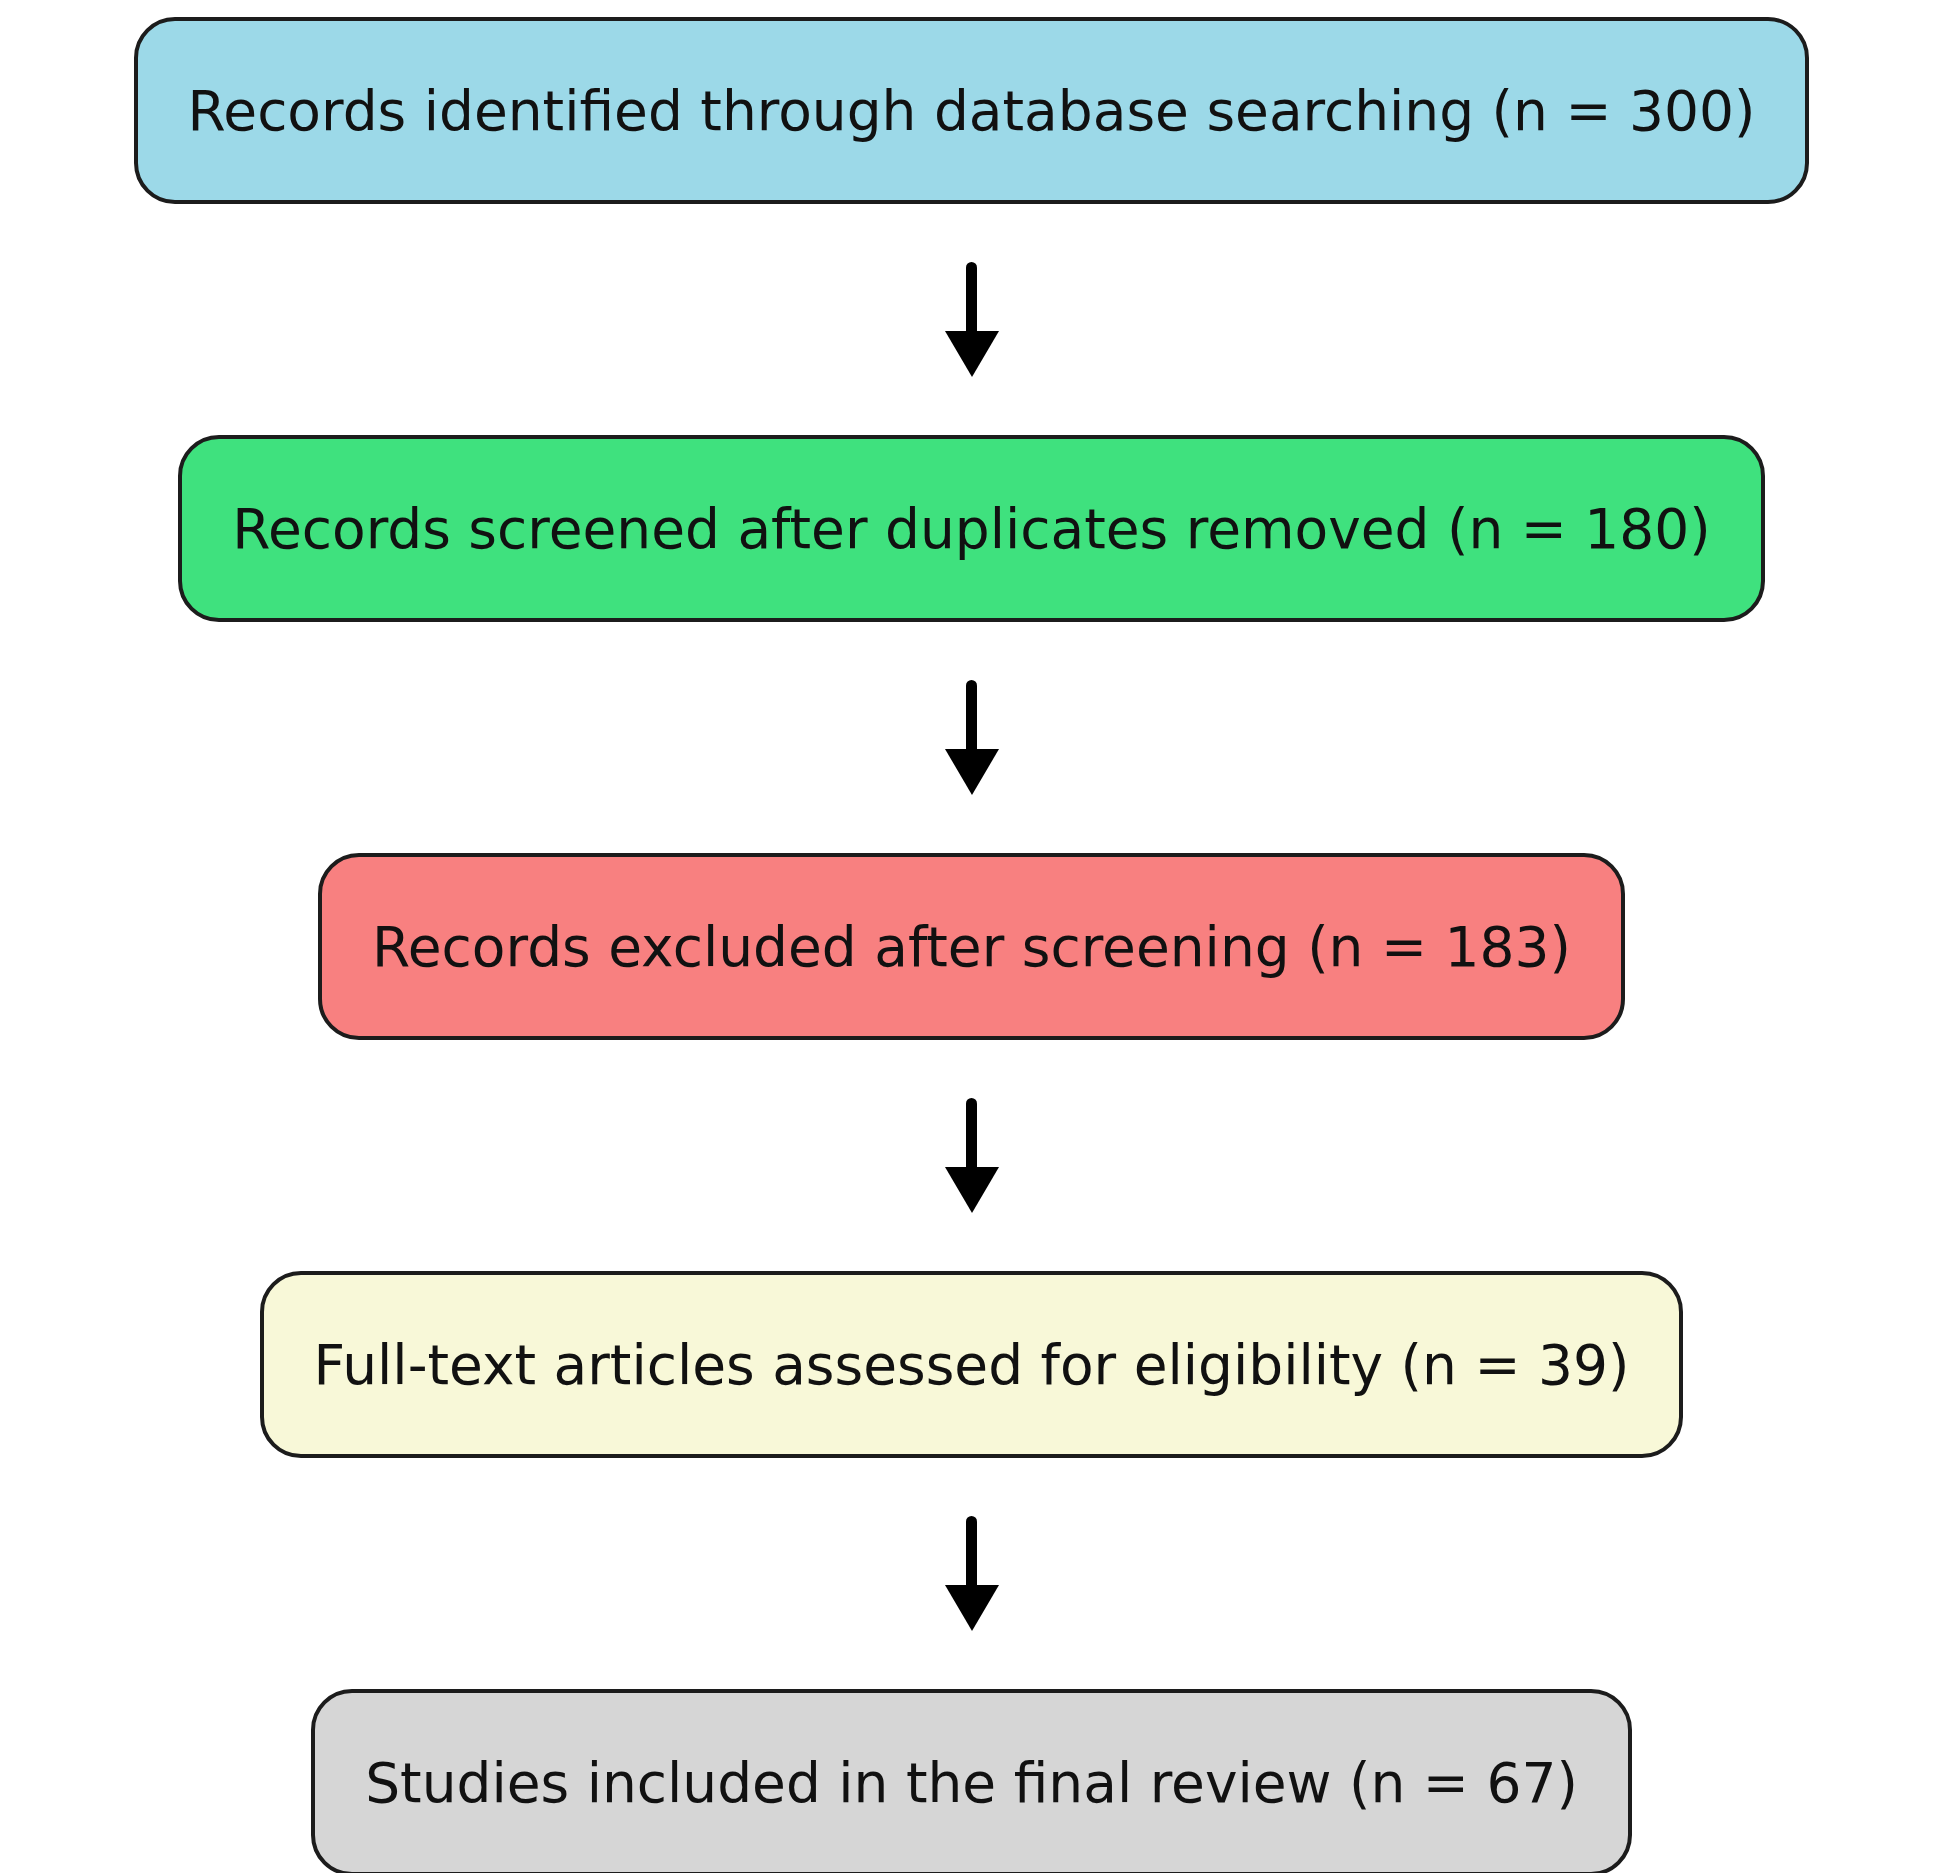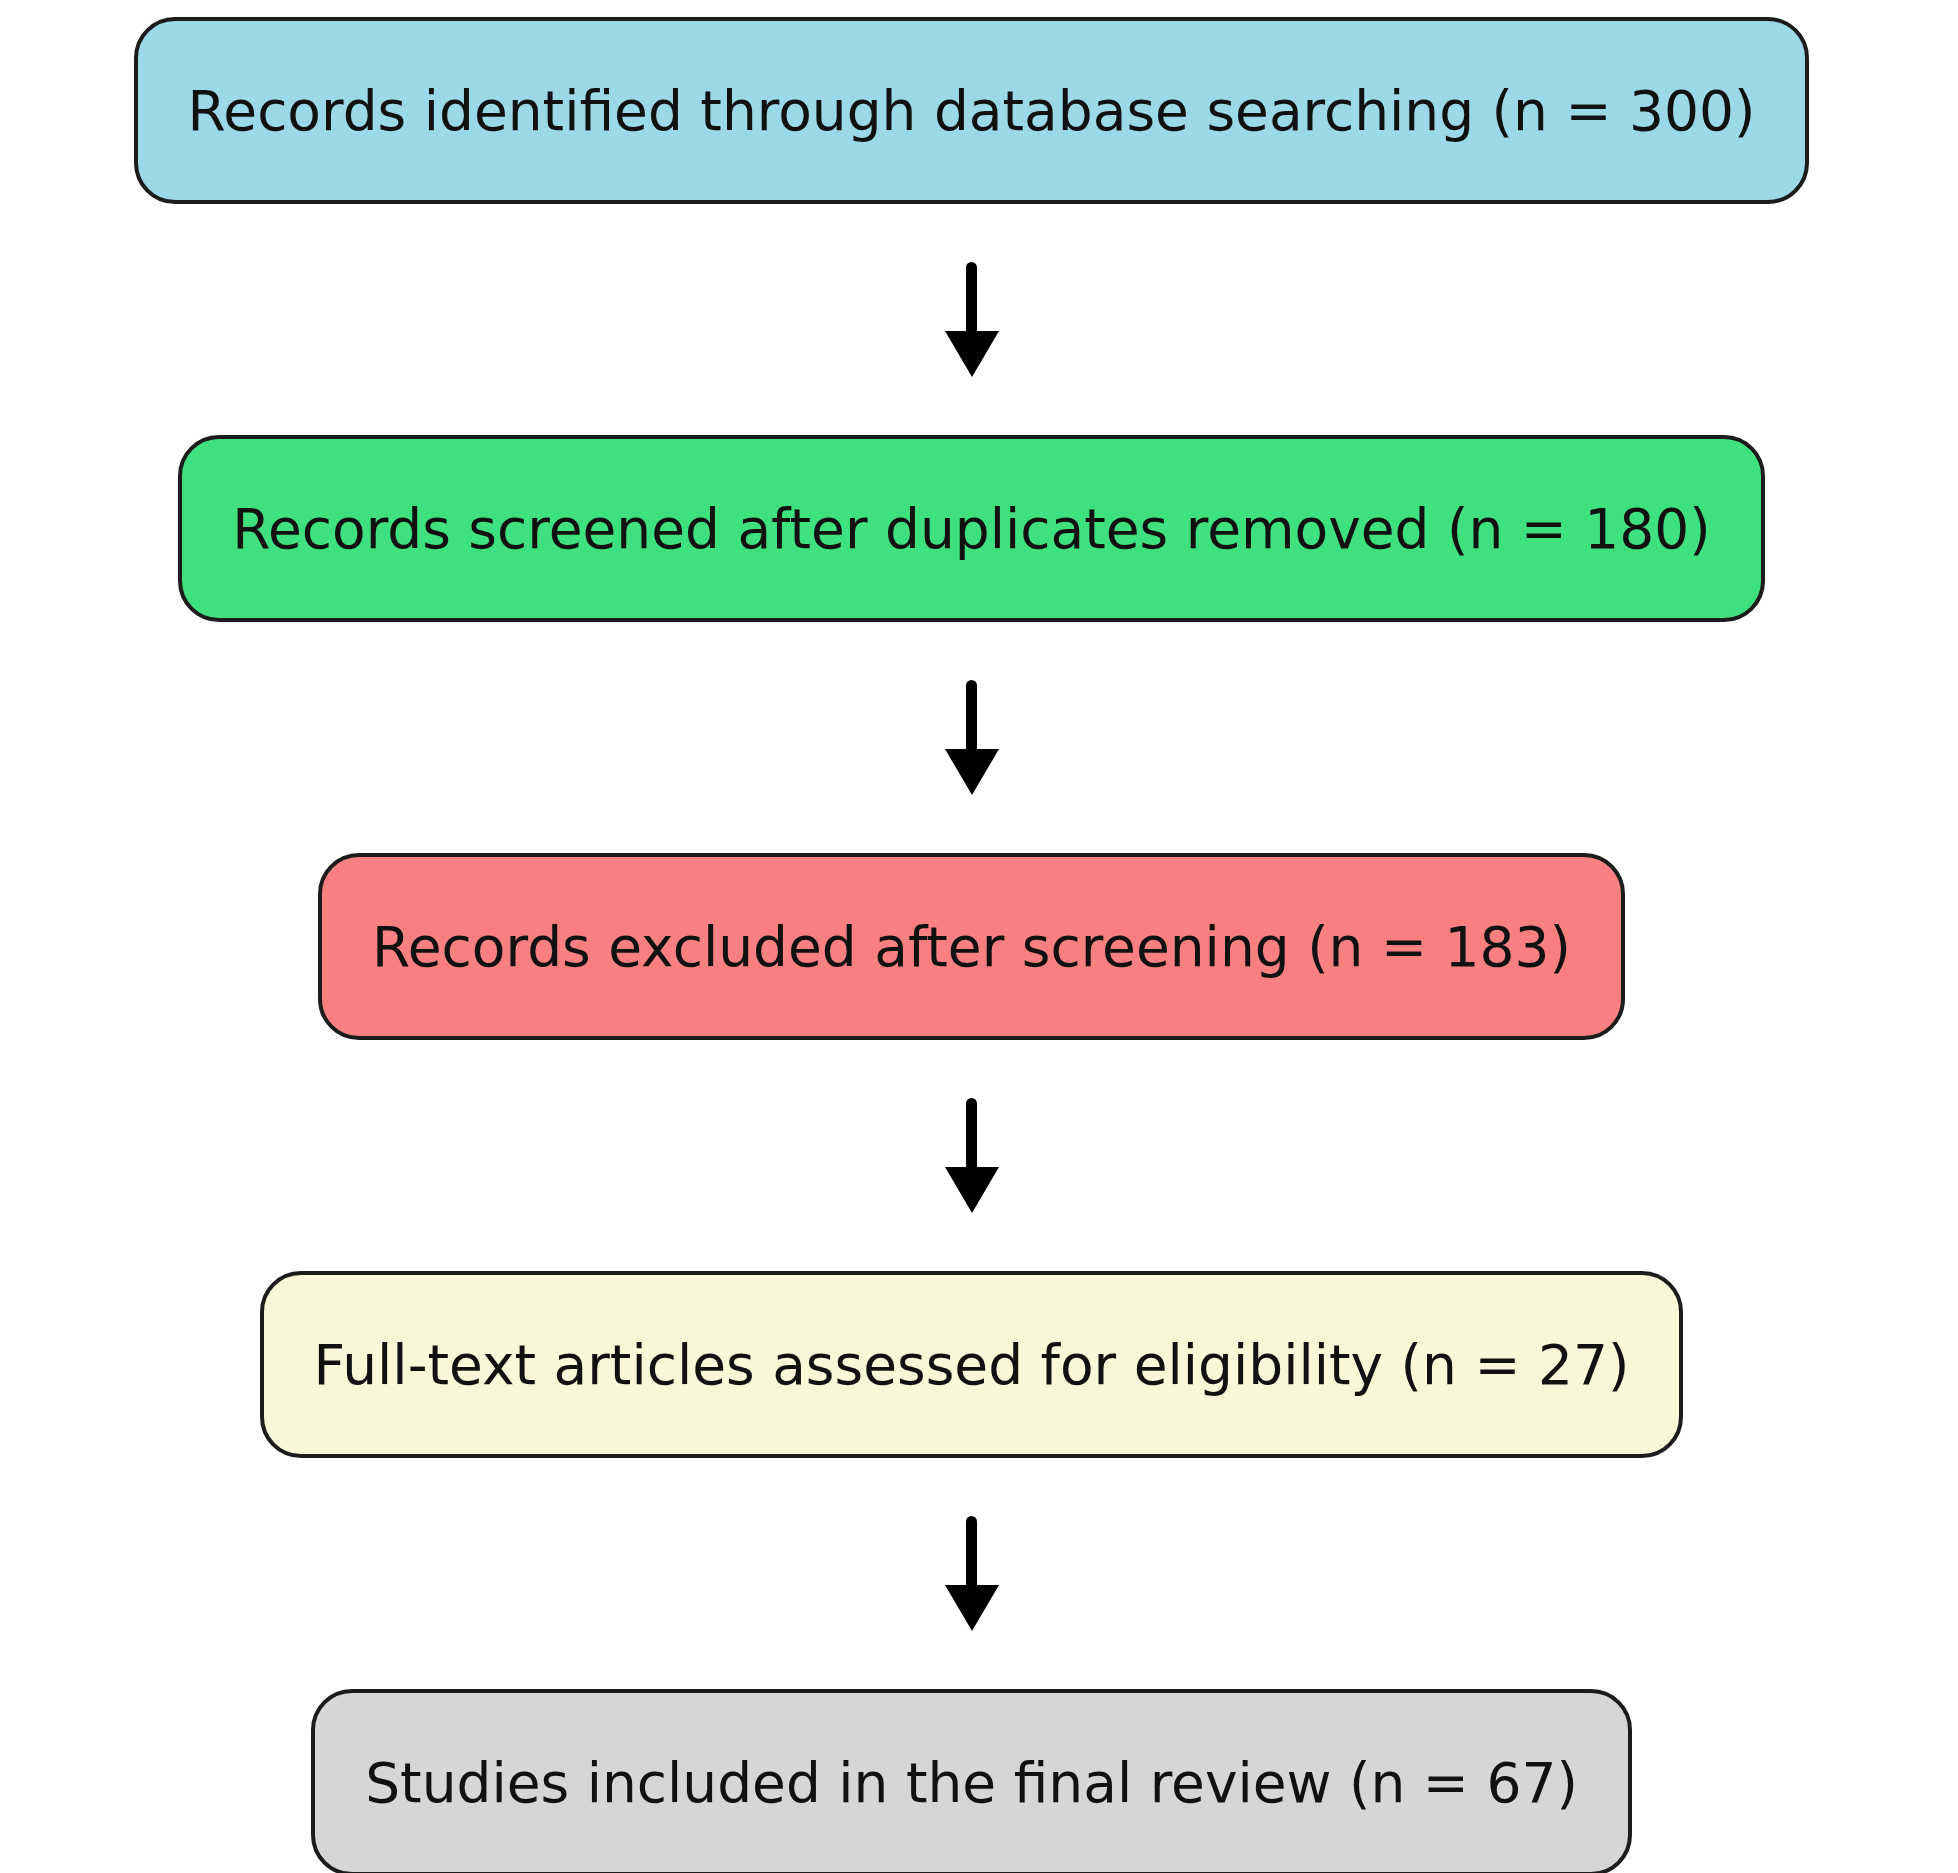--- a/index.html
+++ b/index.html
@@ -77,21 +77,21 @@
     <div class="head" style="border-top-color: rgb(0, 0, 0);"></div>
   </div>
 
   <div class="flow-box" style="background: rgb(248, 128, 128);">Records excluded after screening (n = 183)</div>
 
   <div class="flow-arrow">
     <div class="stem" style="background: rgb(0, 0, 0);"></div>
     <div class="head" style="border-top-color: rgb(0, 0, 0);"></div>
   </div>
 
-  <div class="flow-box" style="background: rgb(248, 248, 216);">Full-text articles assessed for eligibility (n = 27)</div>
+  <div class="flow-box" style="background: rgb(248, 248, 216);">Full-text articles assessed for eligibility (n = 39)</div>
 
   <div class="flow-arrow">
     <div class="stem" style="background: rgb(0, 0, 0);"></div>
     <div class="head" style="border-top-color: rgb(0, 0, 0);"></div>
   </div>
 
   <div class="flow-box" style="background: rgb(214, 214, 214);">Studies included in the final review (n = 67)</div>
 
 </div>
 

